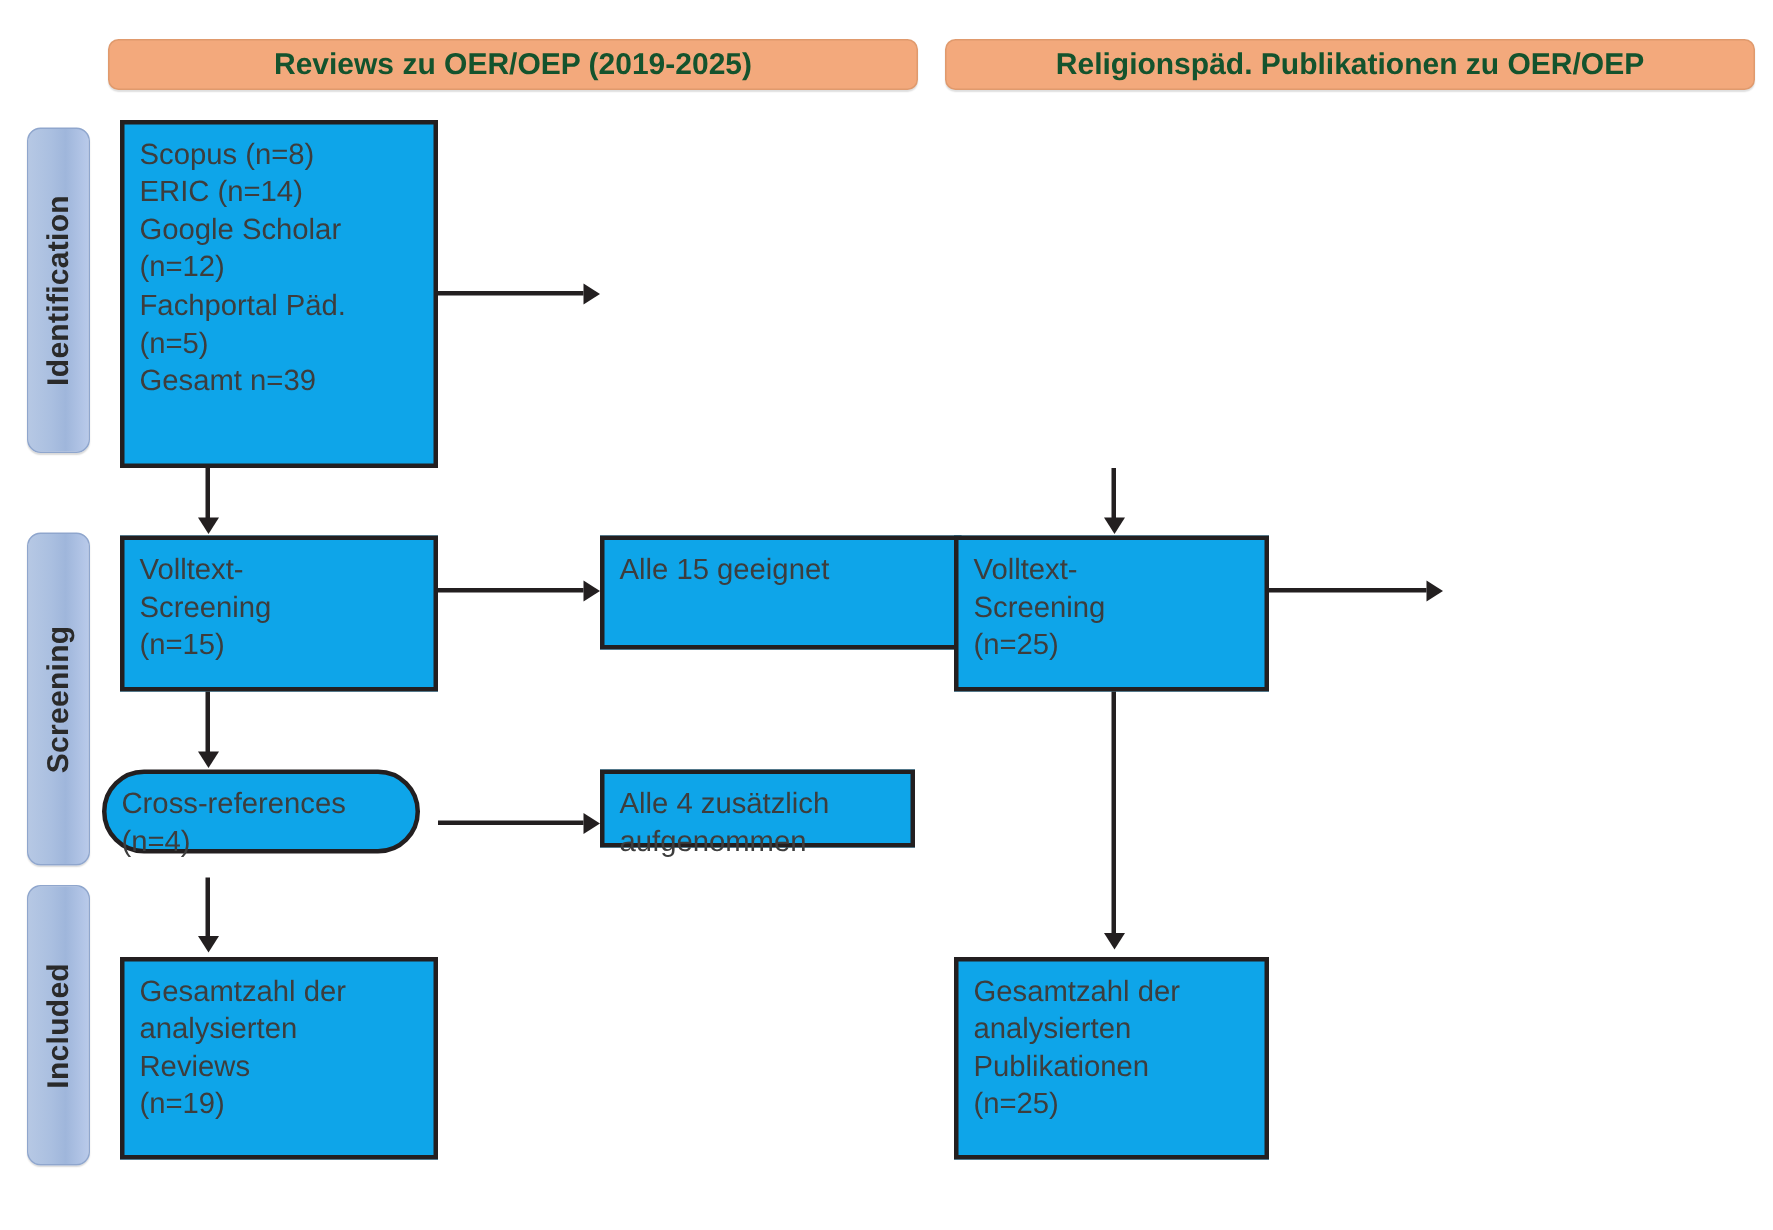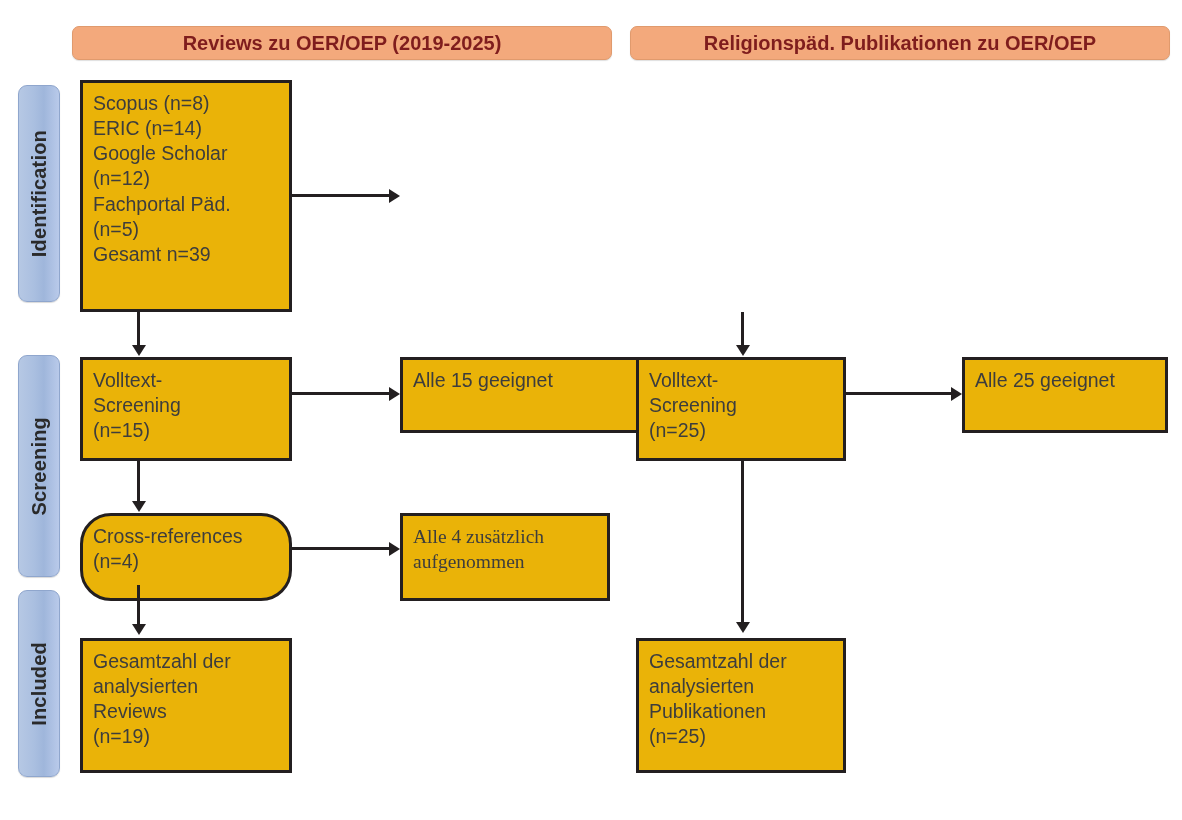--- a/index.html
+++ b/index.html
@@ -35,27 +35,27 @@
   .colhead{
     position:absolute;
     height:32px;
     border-radius:7px;
     background:#f3a97c;
     border:1px solid #e09a6d;
     display:flex;align-items:center;justify-content:center;
     box-shadow:0 1px 1px rgba(0,0,0,.13);
   }
   .colhead span{
-    font-size:20px;font-weight:bold;color:#7f1d1d;white-space:nowrap;
+    font-size:20px;font-weight:bold;color:#14532d;white-space:nowrap;
   }
 
   
   .box{
     position:absolute;
-    background:#eab308;
+    background:#0ea5e9;
     border:3px solid #231f20;
     box-sizing:border-box;
     padding:8px 9px 6px 10px;
   }
   .box .txt{
     font-size:19.5px;
     line-height:1.29;
     color:#3d3d3d;
     white-space:pre-line;
     font-weight:500;
@@ -125,26 +125,26 @@
   <div class="box" style="left:400px;top:357px;width:241px;height:76px;">
     <div class="txt">Alle 15 geeignet</div>
   </div>
 
   <div class="hline" style="left:292px;top:392px;width:97px;"></div>
   <div class="arrow-r" style="left:389px;top:386.5px;"></div>
 
   <div class="vline" style="left:137px;top:461px;height:43px;"></div>
   <div class="arrow-d" style="left:131.5px;top:501px;"></div>
 
-  <div class="box" style="left:80px;top:513px;width:212px;height:88px;border-radius:31px;">
+  <div class="box" style="left:68px;top:513px;width:212px;height:56px;border-radius:31px;">
     <div class="txt">Cross-references
 (n=4)</div>
   </div>
 
-  <div class="box" style="left:400px;top:513px;width:210px;height:88px;font-family:Liberation Serif, serif;">
+  <div class="box" style="left:400px;top:513px;width:210px;height:52px;">
     <div class="txt">Alle 4 zusätzlich
 aufgenommen</div>
   </div>
 
   <div class="hline" style="left:292px;top:547px;width:97px;"></div>
   <div class="arrow-r" style="left:389px;top:541.5px;"></div>
 
   <div class="vline" style="left:137px;top:585px;height:42px;"></div>
   <div class="arrow-d" style="left:131.5px;top:624px;"></div>
 
@@ -158,23 +158,20 @@
 
   <div class="vline" style="left:741px;top:312px;height:36px;"></div>
   <div class="arrow-d" style="left:735.5px;top:345px;"></div>
 
   <div class="box" style="left:636px;top:357px;width:210px;height:104px;">
     <div class="txt">Volltext-
 Screening
 (n=25)</div>
   </div>
 
-  <div class="box" style="left:962px;top:357px;width:206px;height:76px;">
-    <div class="txt">Alle 25 geeignet</div>
-  </div>
 
   <div class="hline" style="left:846px;top:392px;width:105px;"></div>
   <div class="arrow-r" style="left:951px;top:386.5px;"></div>
 
   <div class="vline" style="left:741px;top:461px;height:164px;"></div>
   <div class="arrow-d" style="left:735.5px;top:622px;"></div>
 
   <div class="box" style="left:636px;top:638px;width:210px;height:135px;">
     <div class="txt">Gesamtzahl der
 analysierten

